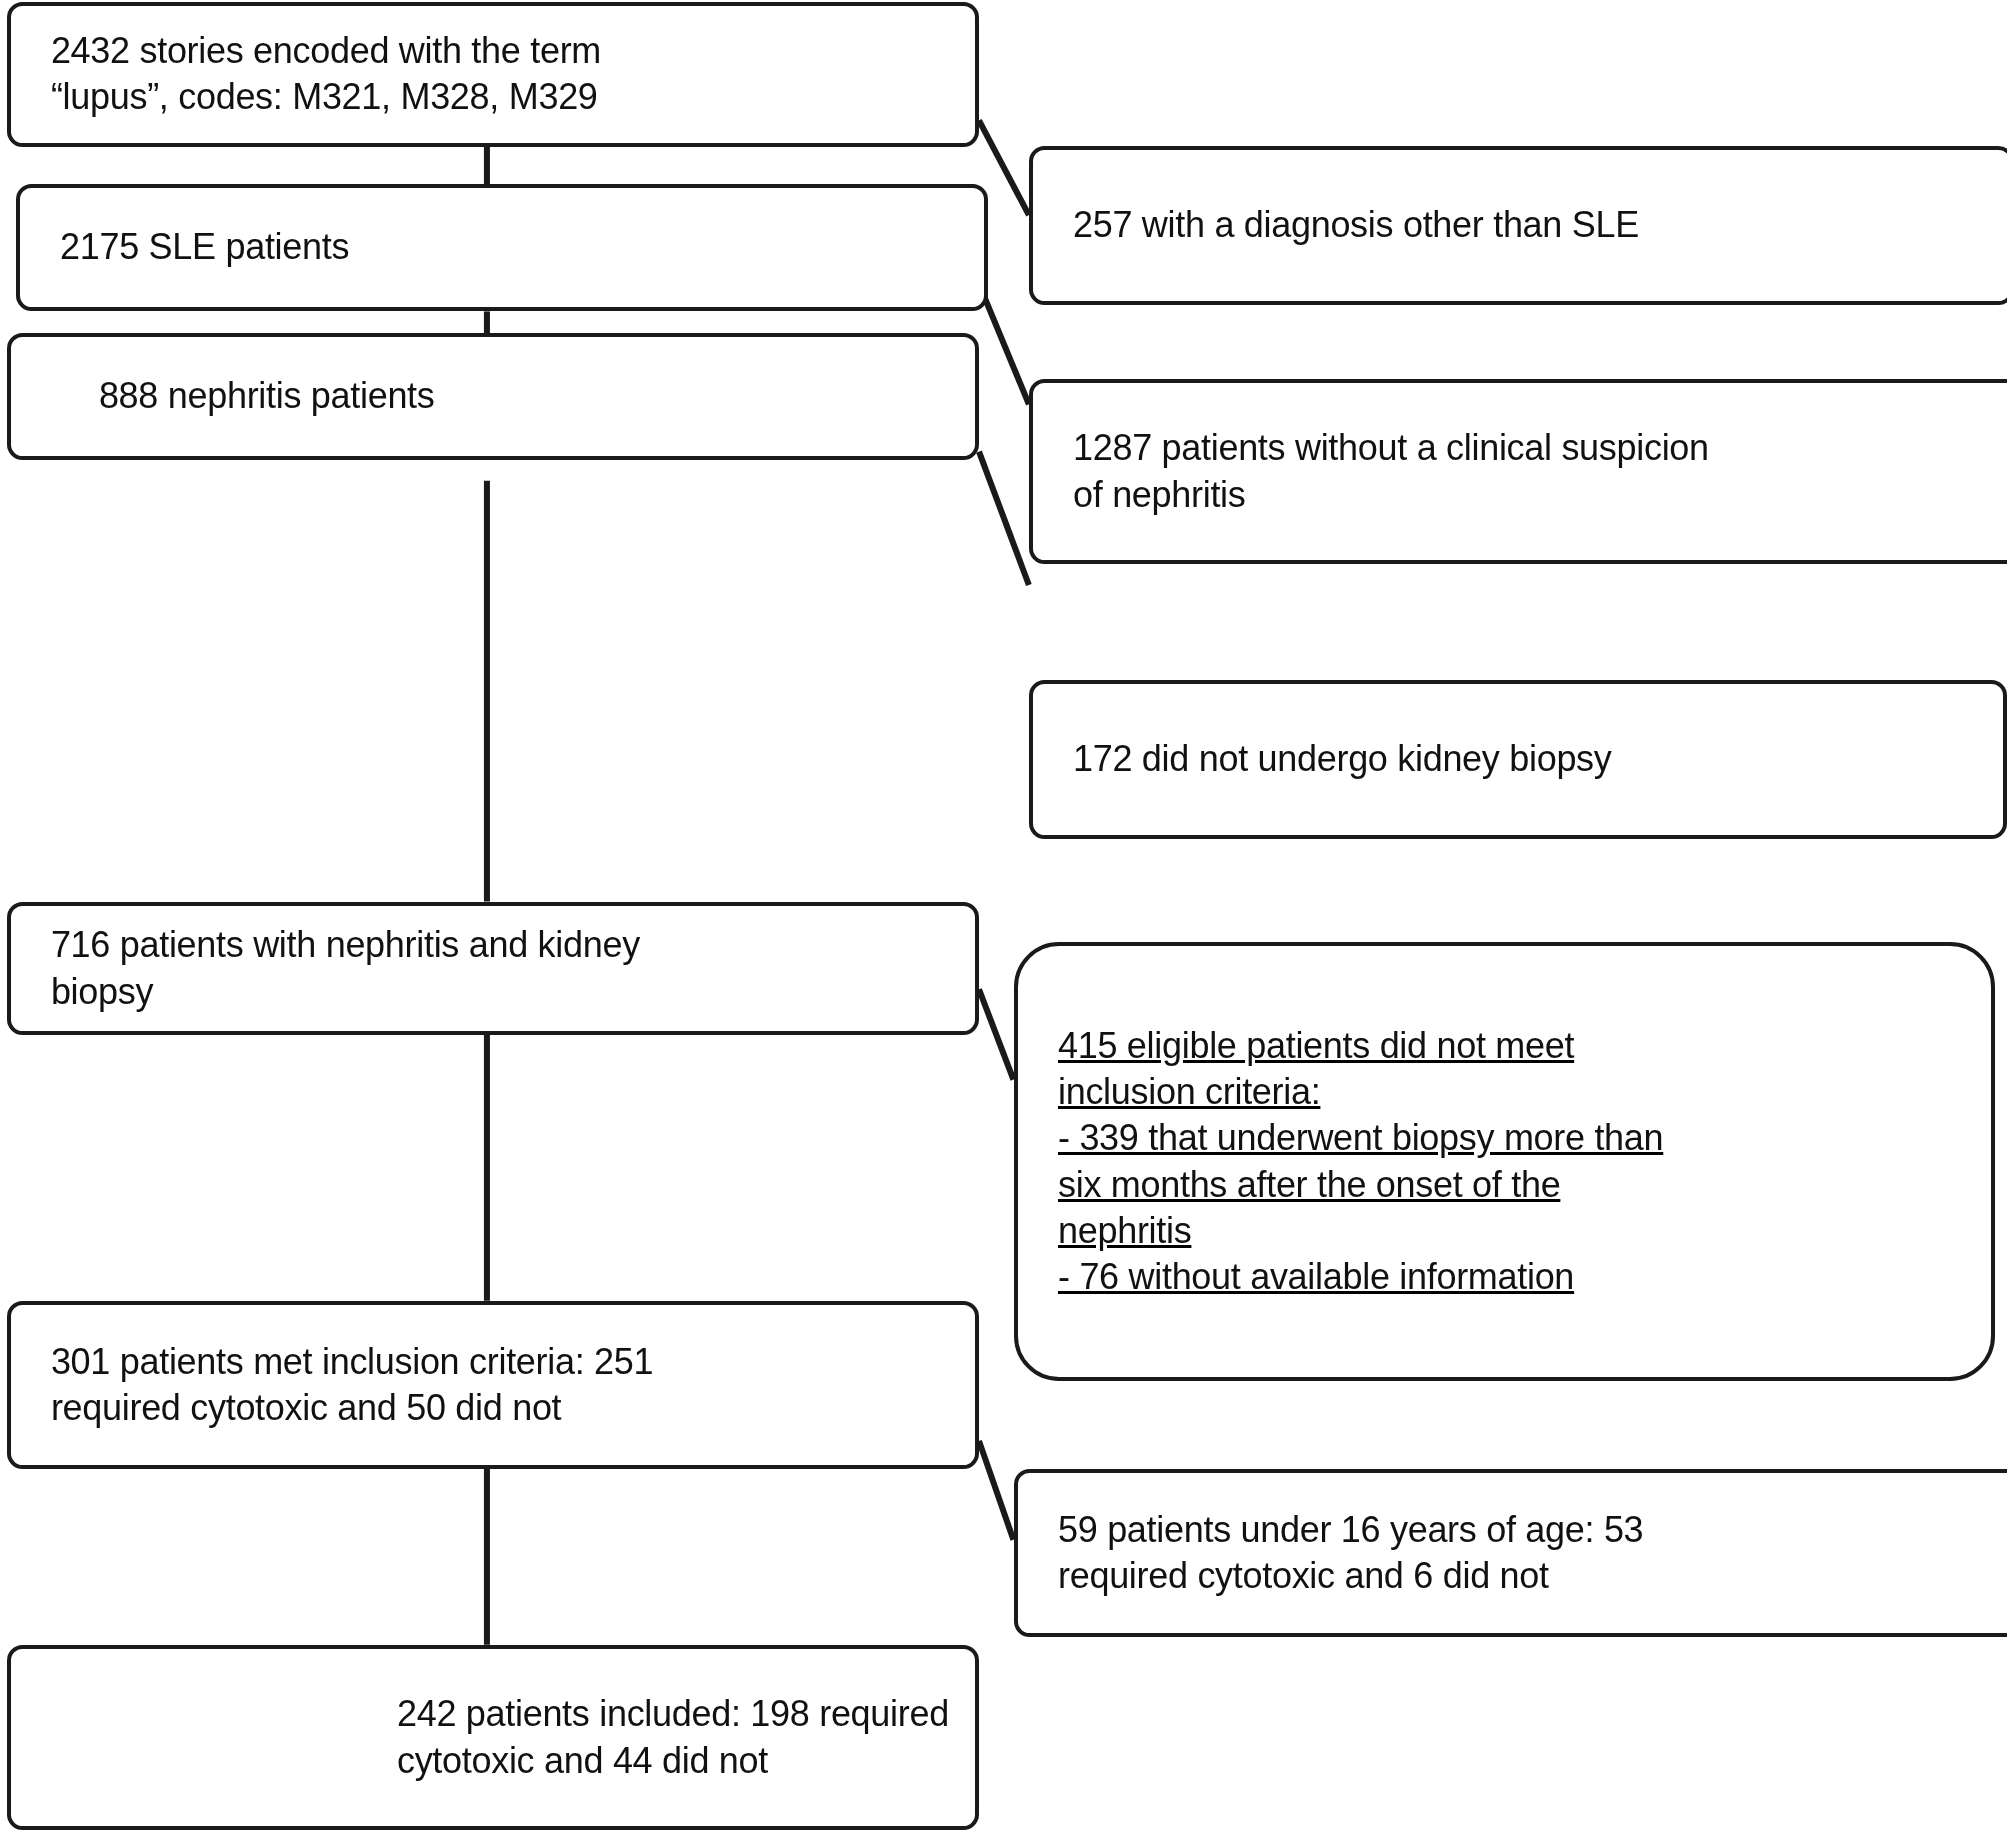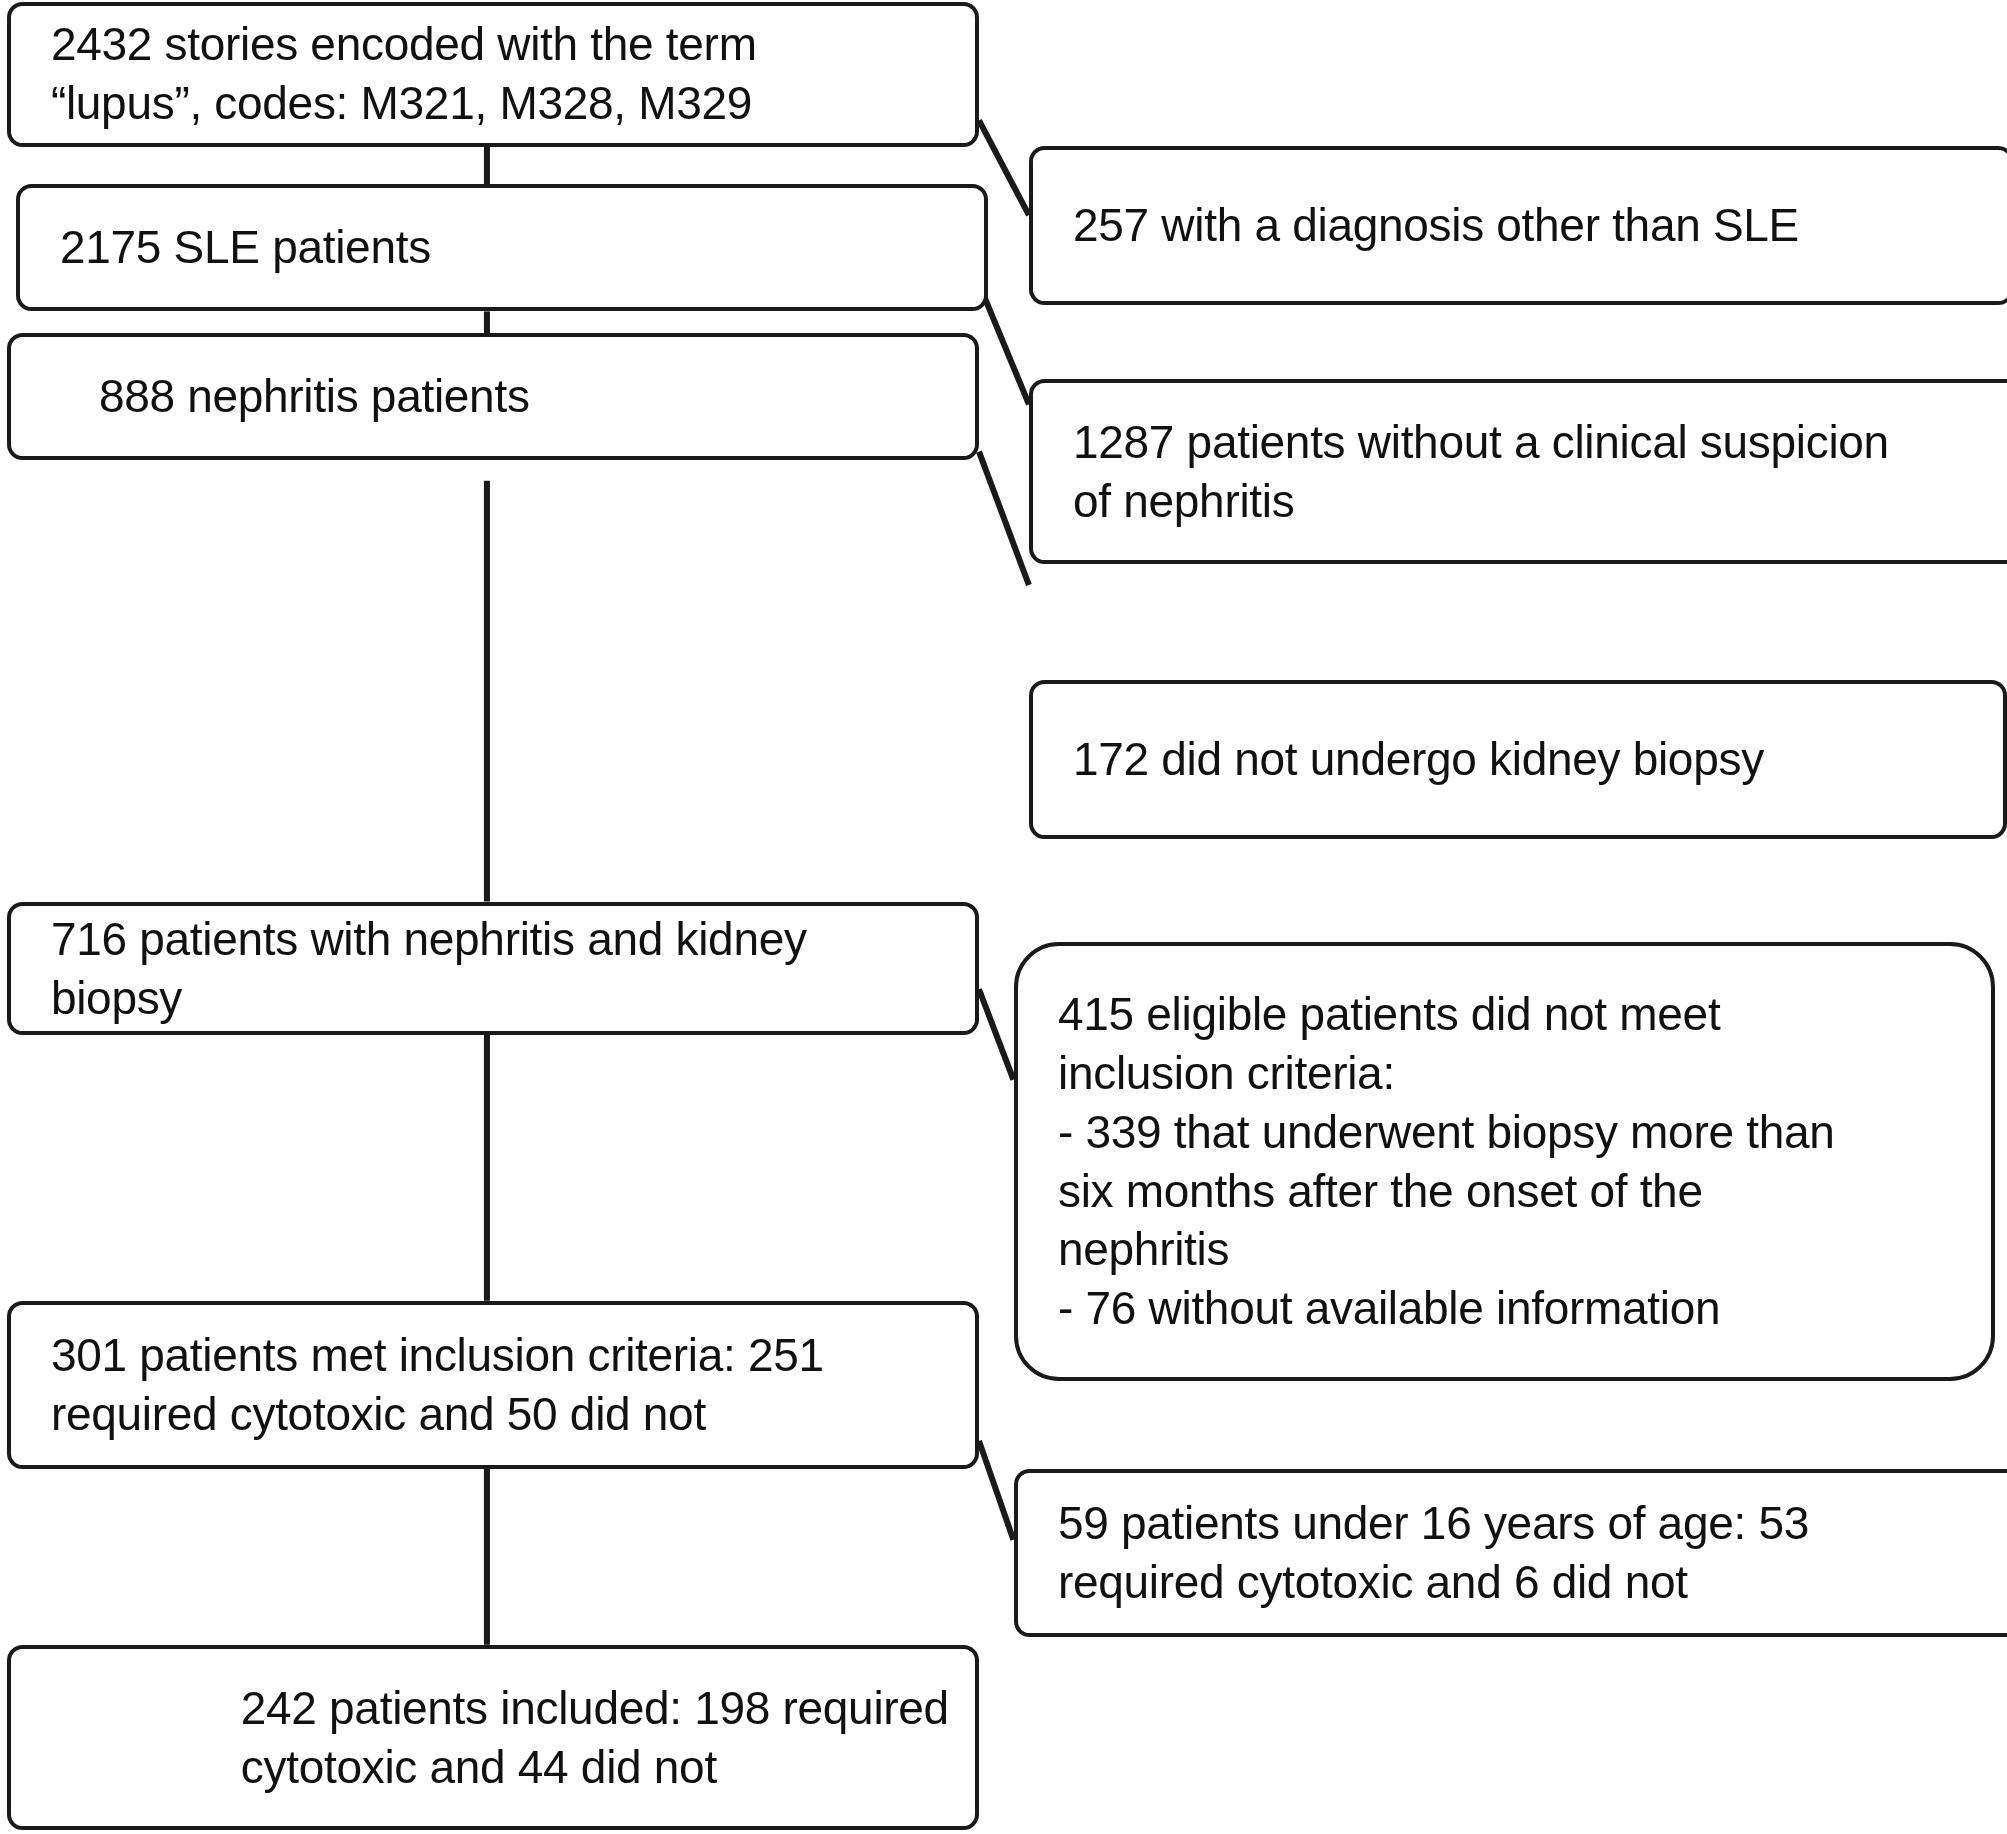--- a/index.html
+++ b/index.html
@@ -34,40 +34,40 @@
     border-radius: 15.5px;
     display: flex;
     align-items: center;
     z-index: 2;
   }
   .node.soft {
     border-radius: 45px;
   }
   .node-text {
     font-family: "Liberation Sans", sans-serif;
-    font-size: 46px;
+    font-size: 36px;
     line-height: 1.28;
     color: #111111;
     padding: 0 26px 0 40px;
     white-space: pre-line;
     letter-spacing: -0.3px;
   }
   
   #node-stories    { left: 6.9px;  top: 1.7px;    width: 972px; height: 145px; }
   #node-sle        { left: 16px;  top: 184px;  width: 972px; height: 127px; }
   #node-nephritis  { left: 6.9px;  top: 333px;  width: 972px; height: 127px; padding-left: 48px; }
   #node-biopsy     { left: 6.9px;  top: 902px; width: 972px; height: 133px; }
   #node-included-criteria { left: 6.9px; top: 1301px; width: 972px; height: 168px; }
   #node-final      { left: 6.9px;  top: 1645px; width: 972px; height: 185px; justify-content: flex-end; }
 
   
   #node-other-dx   { left: 1029px; top: 146px;  width: 985px; height: 159px; }
   #node-no-susp    { left: 1029px; top: 379px;  width: 1162px; height: 185px; }
   #node-no-biopsy  { left: 1029px; top: 680px;  width: 978px; height: 159px; }
-  #node-not-incl   { left: 1014px; top: 942px; width: 981px; height: 439px; }
+  #node-not-incl   { left: 1014px; top: 942px; width: 981px; height: 439px; text-decoration: underline; }
   #node-under16    { left: 1014px; top: 1463px; width: 1056px; height: 168px; margin-top: 6px; }
 
   #node-stories .node-text,
   #node-biopsy .node-text,
   #node-included-criteria .node-text,
   #node-final .node-text,
   #node-no-susp .node-text,
   #node-not-incl .node-text,
   #node-under16 .node-text { align-self: center; }
 </style>

